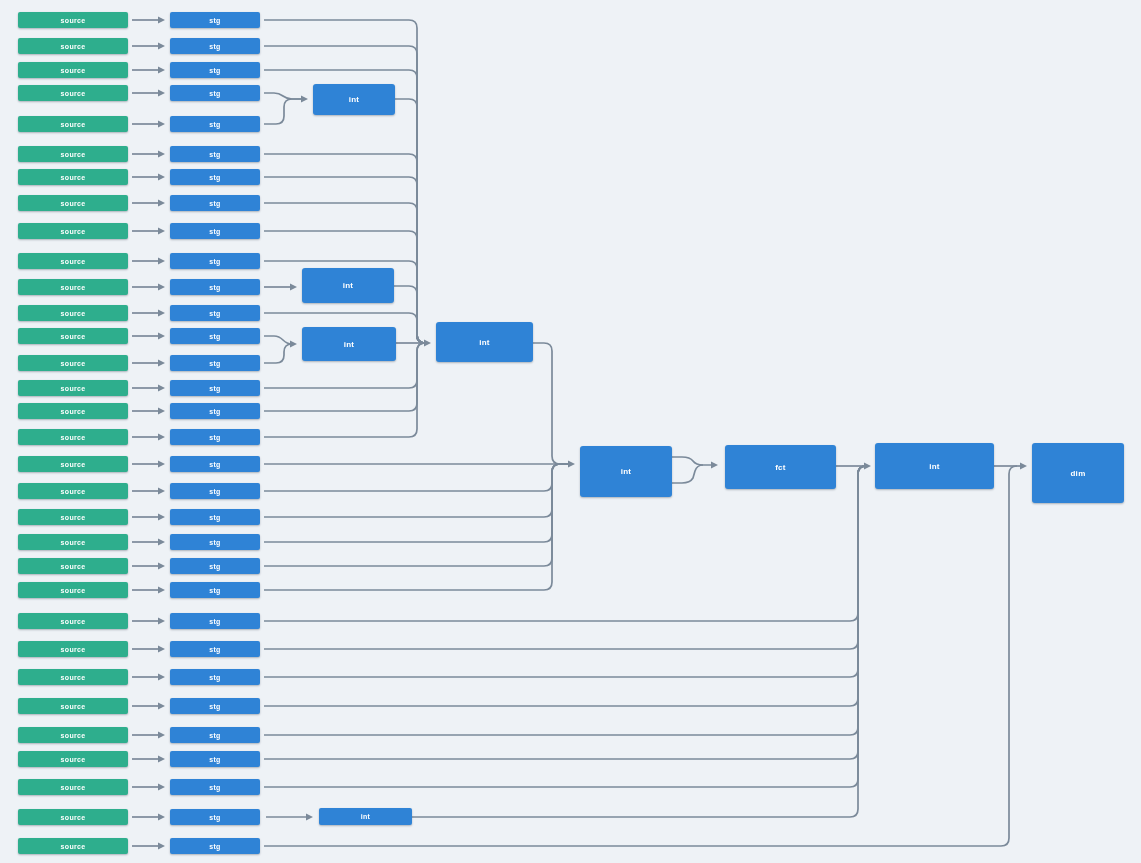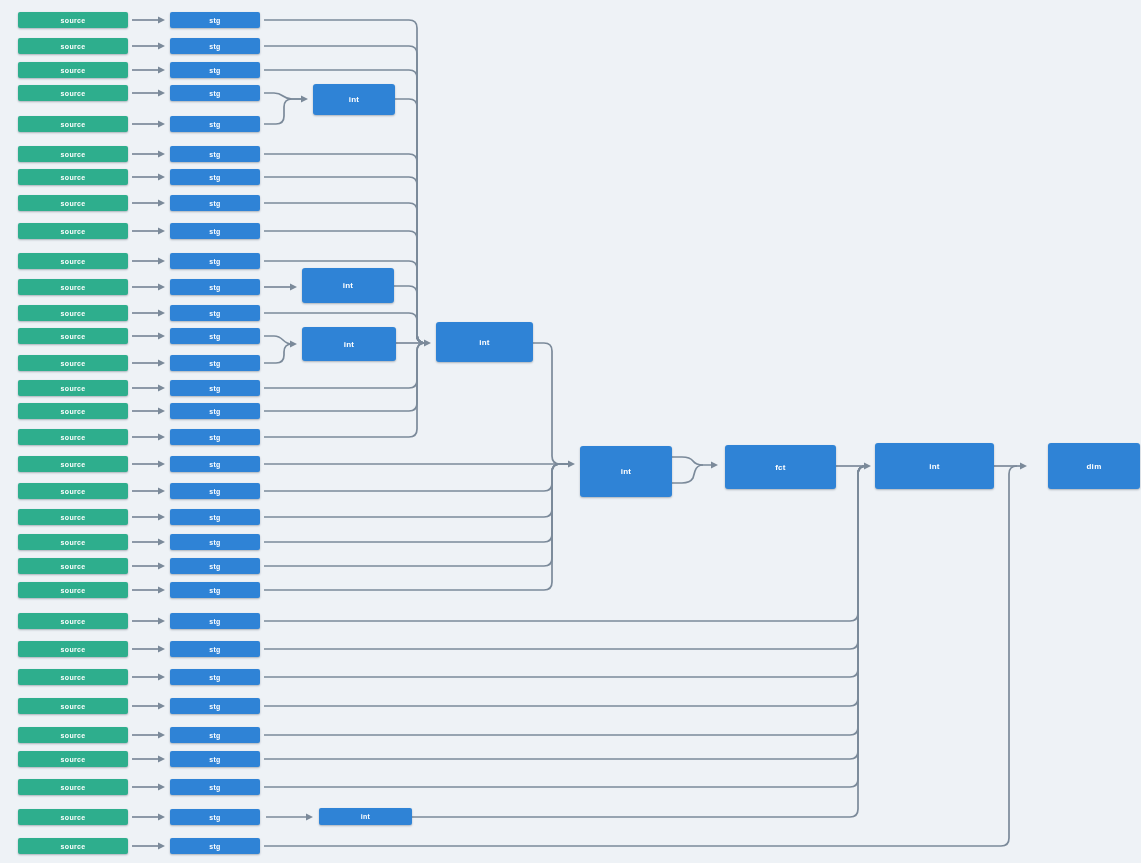--- a/index.html
+++ b/index.html
@@ -339,20 +339,20 @@
       </div>
       <div class="node big" style="left: 580px; top: 446px; width: 92px; height: 51px; background: rgb(47, 131, 214); color: rgb(255, 255, 255);">
         <span>int</span>
       </div>
       <div class="node big" style="left: 725px; top: 445px; width: 111px; height: 44px; background: rgb(47, 131, 214); color: rgb(255, 255, 255);">
         <span>fct</span>
       </div>
       <div class="node big" style="left: 875px; top: 443px; width: 119px; height: 46px; background: rgb(47, 131, 214); color: rgb(255, 255, 255);">
         <span>int</span>
       </div>
-      <div class="node big" style="left: 1032px; top: 443px; width: 92px; height: 46px; background: rgb(47, 131, 214); color: rgb(255, 255, 255); margin-left: 16px;">
+      <div class="node big" style="left: 1032px; top: 443px; width: 92px; height: 60px; background: rgb(47, 131, 214); color: rgb(255, 255, 255);">
         <span>dim</span>
       </div>
       <div class="node" style="left: 319px; top: 808px; width: 93px; height: 17px; background: rgb(47, 131, 214); color: rgb(255, 255, 255);">
         <span>int</span>
       </div>
     </div>
 </div>
 
 </body></html>

